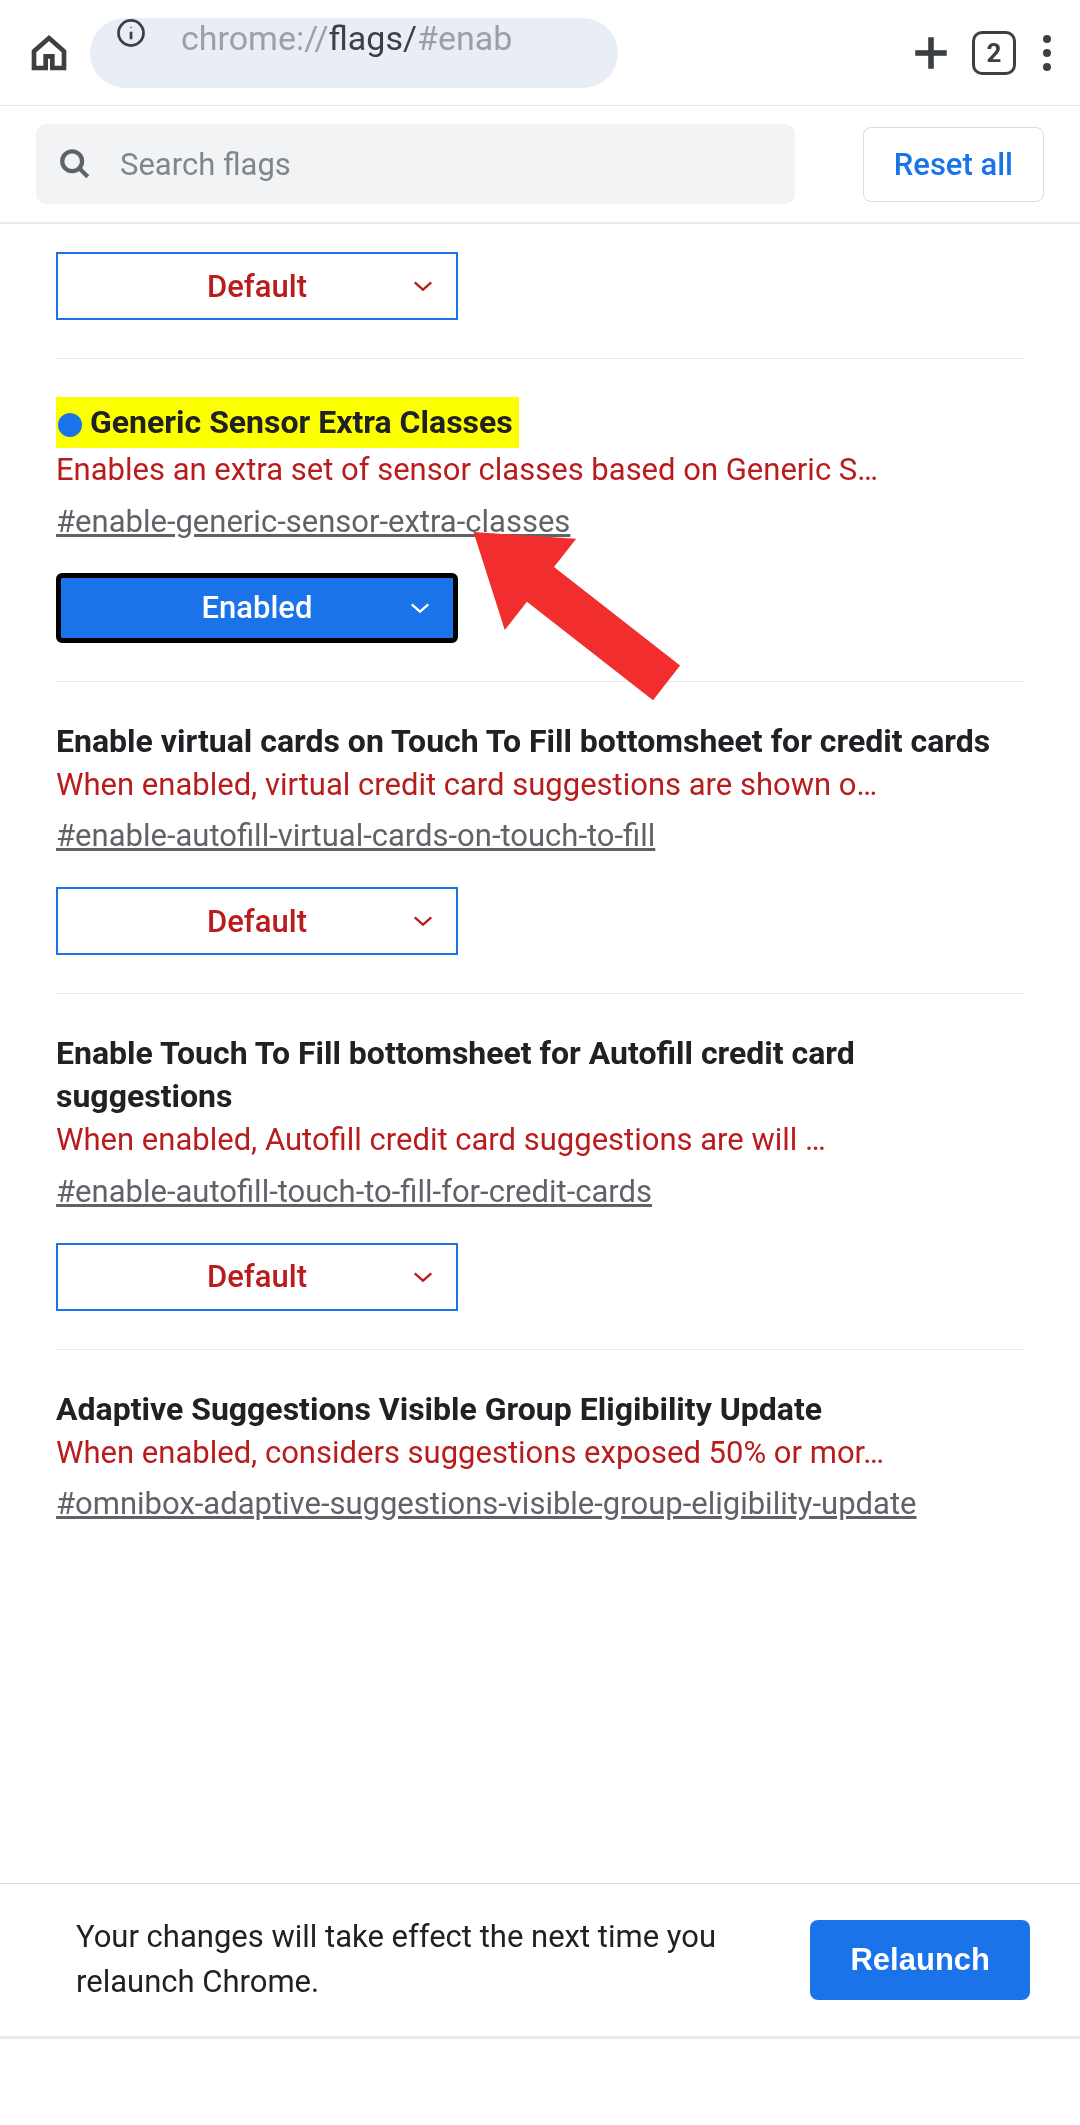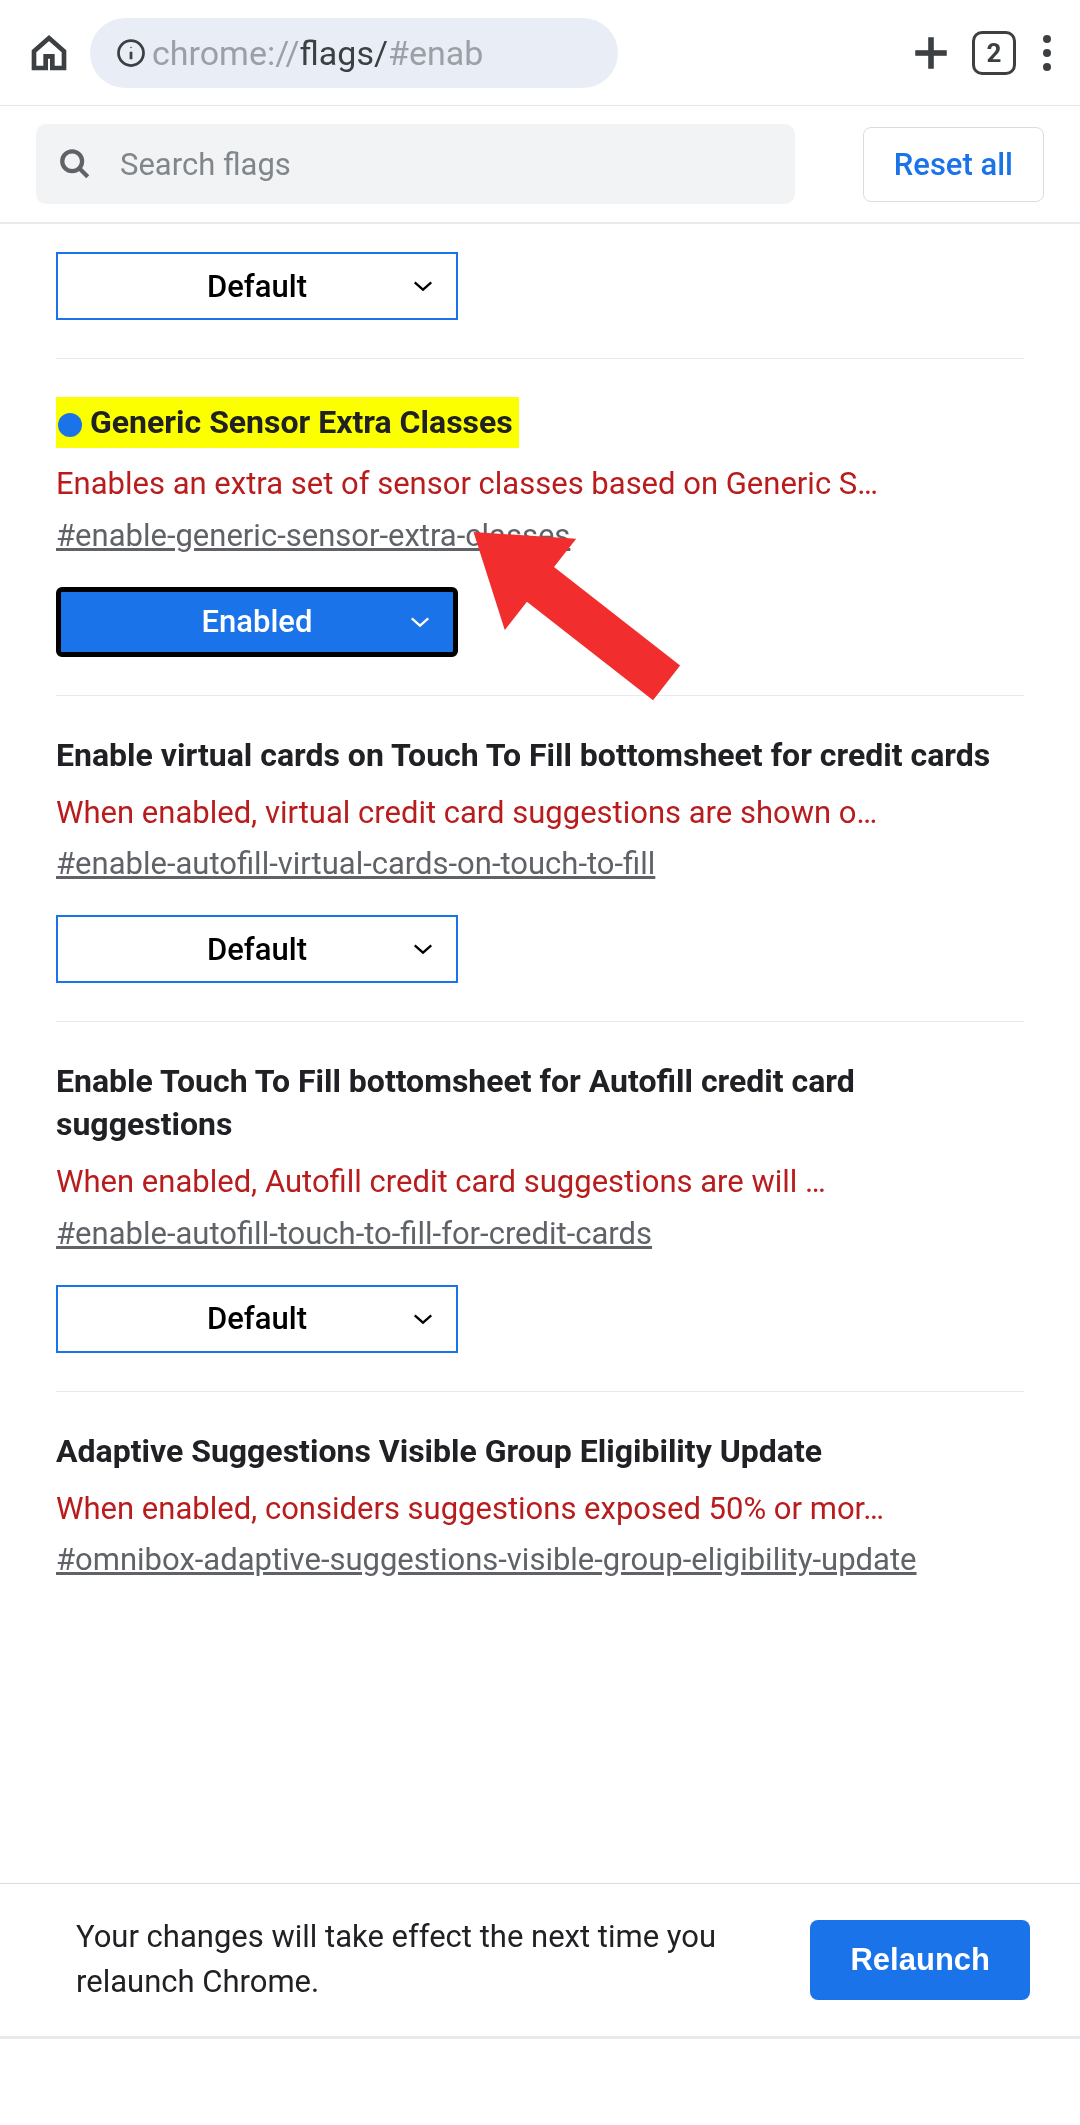--- a/index.html
+++ b/index.html
@@ -21,26 +21,26 @@
   }
   .home-icon {
     width: 42px; height: 40px;
     stroke: #3c4043;
     stroke-width: 2.8;
     fill: none;
     flex-shrink: 0;
   }
   .url-pill {
     display: flex;
-    align-items: center;
+    align-items: flex-start;
     background: #e9eef6;
     border-radius: 60px;
     height: 70px;
     padding: 0 26px;
-    gap: 6px;
+    gap: 35px;
     flex-shrink: 0;
     width: 528px;
     overflow: hidden;
   }
   .info-icon {
     width: 30px; height: 30px;
     stroke: #3c4043;
     stroke-width: 2.2;
     fill: none;
     flex-shrink: 0;
@@ -120,21 +120,21 @@
   }
   .flag-row {
     padding: 38px 0 38px 0;
     border-bottom: 1px solid #e8eaed;
   }
   .flag-row.first { padding-top: 45px; }
   .flag-title {
     font-size: 32px;
     font-weight: 700;
     color: #202124;
-    margin-bottom: 14px;
+    margin-bottom: 0;
     line-height: 1.35;
   }
   .flag-title.hl {
     background: #fbff00;
     display: inline-block;
     padding: 4px 6px 4px 0;
   }
   .flag-title .blue-dot {
     display: inline-block;
     width: 24px; height: 24px;
@@ -163,21 +163,21 @@
   .dropdown {
     margin-top: 28px;
     width: 402px;
     height: 68px;
     border: 2px solid #1a73e8;
     display: flex;
     align-items: center;
     justify-content: center;
     position: relative;
     font-size: 31px;
-    color: #000000;
+    color: #b91c1c;
     font-weight: 500;
     background: #fff;
   }
   .dropdown.enabled {
     background: #1a73e8;
     color: #fff;
     border: 5px solid #000;
     border-radius: 6px;
     height: 70px;
     text-align: center;

